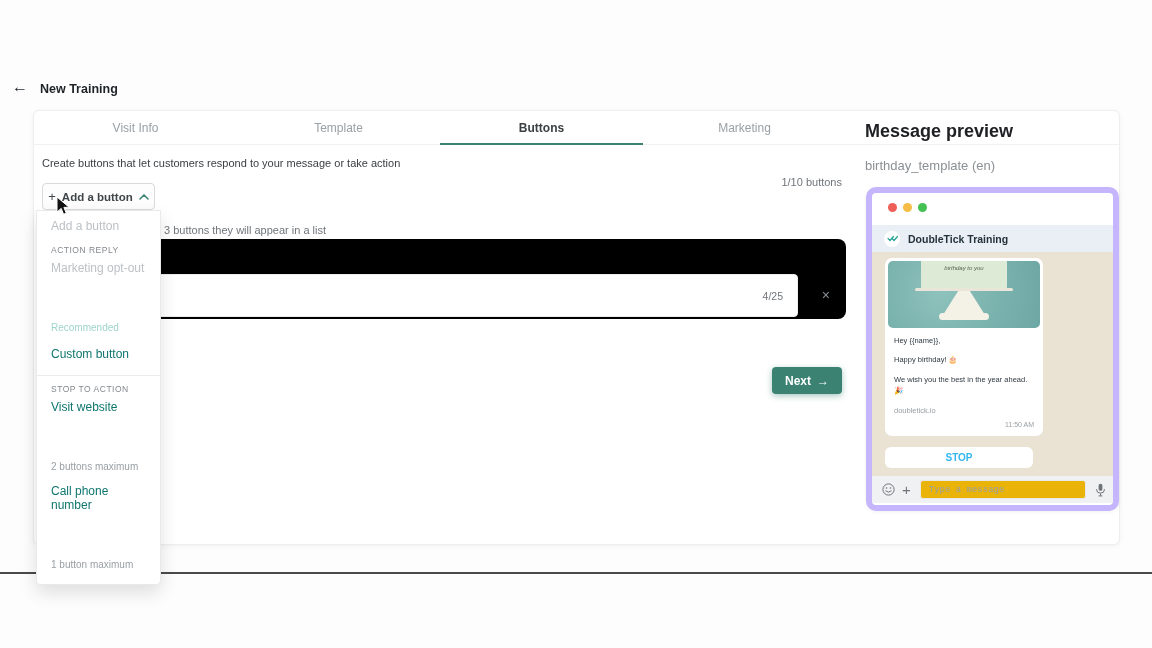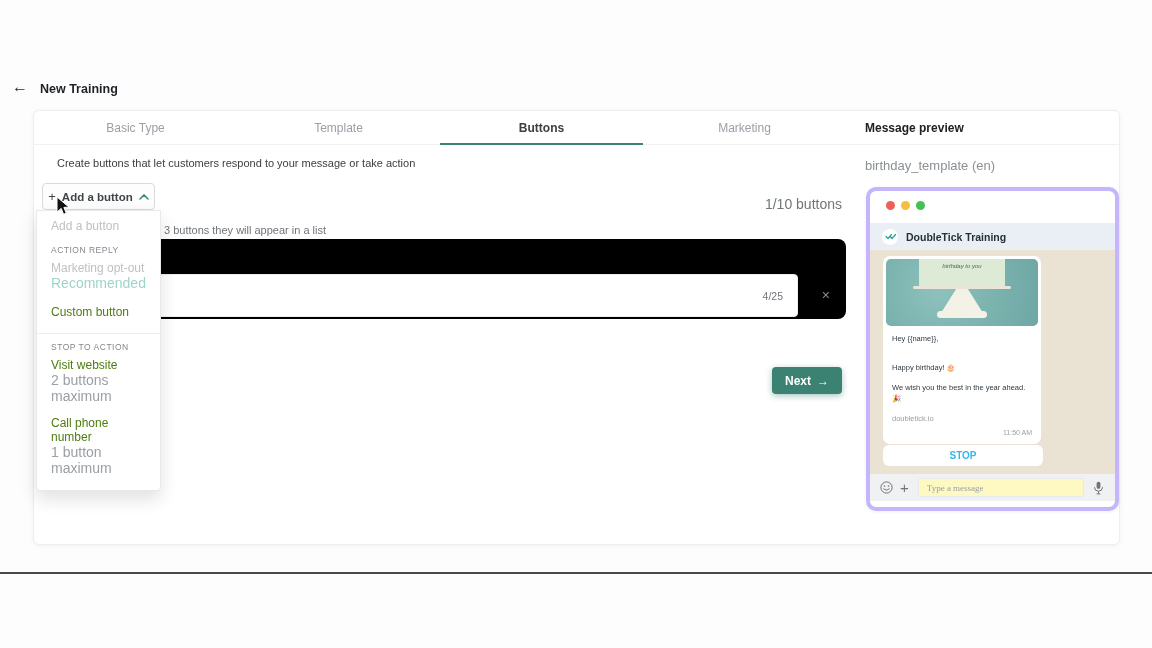--- a/index.html
+++ b/index.html
@@ -12,109 +12,109 @@
   .page-title { position:absolute; left:40px; top:82px; font-size:12.5px; font-weight:700; color:#1f2328; }
 
   
   .main-card { position:absolute; left:33px; top:110px; width:1087px; height:435px; background:#fff;
                border:1px solid #eeeeee; border-radius:6px; box-shadow:0 1px 5px rgba(0,0,0,.05); }
 
   .tabs-row { position:absolute; left:0; top:0; width:100%; height:34px; border-bottom:1px solid #f1f1f1; display:flex; }
   .tab { width:203px; text-align:center; line-height:34px; font-size:12px; color:#9aa0a6; cursor:pointer; }
   .tab.active { color:#3c4043; font-weight:700; }
   .tab-underline { position:absolute; left:406px; top:32px; width:203px; height:2px; background:#3b8273; }
-  .preview-header { position:absolute; left:831px; top:10px; font-size:12px; font-weight:700; color:#202124; }
-
-  .description { position:absolute; left:23px; top:46px; font-size:11px; color:#3c4043; }
+  .preview-header { position:absolute; left:831px; top:10px; font-size:18px; font-weight:700; color:#202124; }
+
+  .description { position:absolute; left:8px; top:46px; font-size:11px; color:#3c4043; }
 
   .add-btn { position:absolute; left:8px; top:72px; width:113px; height:27px; background:#fdfdfd;
              border:1px solid #d8dadc; border-radius:4px; display:flex; align-items:center; justify-content:center;
              gap:6px; font-size:11.5px; font-weight:700; color:#3f4548; cursor:pointer; }
   .add-btn .plus { font-weight:400; font-size:13px; color:#3f4548; }
 
-  .buttons-counter { position:absolute; right:277px; top:85px; font-size:14px; color:#70757a; }
+  .buttons-counter { position:absolute; right:277px; top:65px; font-size:11px; color:#70757a; }
   .hint-text { position:absolute; left:130px; top:113px; font-size:11px; color:#70757a; }
 
   .gray-card { position:absolute; left:5px; top:128px; width:807px; height:80px; background:#000000; border-radius:8px; }
   .input-row { position:absolute; left:18px; top:35px; width:741px; height:43px; background:#fff; border-radius:4px;
                border:1px solid #ebedee; display:flex; align-items:center; justify-content:flex-end; padding-right:14px; }
   .char-counter { font-size:10.5px; color:#70757a; }
   .remove-x { position:absolute; right:16px; top:35px; height:43px; line-height:43px; font-size:14px; color:#8a8f94; cursor:pointer; }
 
   .next-btn { position:absolute; left:738px; top:256px; width:70px; height:27px; background:#3b8273; border:none;
               border-radius:4px; color:#fff; font-size:12px; font-weight:700; display:flex; align-items:center;
               justify-content:center; gap:6px; cursor:pointer; box-shadow:0 2px 6px rgba(59,130,115,.45);
               font-family:"Liberation Sans", sans-serif; }
 
   .template-name { position:absolute; left:831px; top:47px; font-size:13px; color:#8b9094; }
 
   
-  .phone { position:absolute; left:832px; top:76px; width:253px; height:324px; background:#fff; border:4px solid #c4b5fd;
+  .phone { position:absolute; left:832px; top:76px; width:253px; height:324px; background:#fff; border:6px solid #c4b5fd;
            border-radius:10px; box-shadow:0 1px 4px rgba(0,0,0,.06); overflow:hidden; }
   .lights { position:absolute; left:16px; top:10px; display:flex; gap:6px; }
   .dot { width:9px; height:9px; border-radius:50%; }
   .chat-header { position:absolute; left:0; top:32px; width:100%; height:27px; background:#e9eff4; display:flex; align-items:center; }
   .avatar { width:16px; height:16px; border-radius:50%; background:#fff; margin-left:12px; display:flex; align-items:center; justify-content:center; }
   .chat-title { margin-left:8px; font-size:10.5px; font-weight:700; color:#25313a; }
   .chat-bg { position:absolute; left:0; top:59px; width:100%; height:224px; background:#eae3d3; }
 
   .bubble { position:absolute; left:13px; top:6px; width:158px; background:#fff; border-radius:7px; padding:3px 3px 6px; }
   .cake-img { position:relative; width:152px; height:67px; border-radius:5px; overflow:hidden;
               background:radial-gradient(circle at 35% 45%, #8fc2bd 0%, #7ab2ae 55%, #6da7a4 100%); }
   .cake-body { position:absolute; left:50%; top:-4px; transform:translateX(-50%); width:86px; height:32px; background:#dcead6; border-radius:2px; }
   .cake-script { position:absolute; left:0; top:4px; width:100%; text-align:center; font-style:italic; font-size:6px; color:#55664d; }
   .cake-plate { position:absolute; left:50%; top:27px; transform:translateX(-50%); width:98px; height:3px; background:#e9e5d8; border-radius:2px; }
   .cake-stem { position:absolute; left:50%; top:30px; transform:translateX(-50%); width:42px; height:24px; background:#f4f2e7;
                clip-path:polygon(36% 0, 64% 0, 100% 100%, 0 100%); }
   .cake-base { position:absolute; left:50%; top:52px; transform:translateX(-50%); width:50px; height:7px; background:#f4f2e7; border-radius:4px; }
 
   .msg-text { padding:0 6px; font-size:7.5px; color:#303a42; line-height:1.25; }
   .msg-text .m1 { margin-top:8px; }
-  .msg-text .m2 { margin-top:20px; }
+  .msg-text .m2 { margin-top:10px; }
   .msg-text .m3 { margin-top:10px; }
   .msg-text .m4 { margin-top:2px; }
   .msg-link { margin-top:10px; color:#9aa0a5; }
   .msg-time { margin-top:6px; text-align:right; color:#9aa0a5; font-size:7px; }
 
-  .stop-bubble { position:absolute; left:13px; top:195px; width:160px; height:21px; background:#fff; border-radius:6px;
+  .stop-bubble { position:absolute; left:13px; top:195px; width:148px; height:21px; background:#fff; border-radius:6px;
                  display:flex; align-items:center; justify-content:center; font-size:10px; font-weight:700; color:#34b7f1; cursor:pointer; }
 
   .input-bar { position:absolute; left:0; top:283px; width:100%; height:27px; background:#eff1f2; display:flex; align-items:center; }
   .chat-plus { font-size:15px; color:#6f7479; margin-left:7px; cursor:pointer; }
-  .chat-input { margin-left:9px; width:166px; height:19px; background:#fef9c3; border:1px solid #e7e9ea; border-radius:3px;
-                font-size:9px; color:#3c4043; padding-left:8px; outline:none; font-family:Liberation Serif, serif; }
+  .chat-input { margin-left:9px; width:166px; height:19px; background:#eab308; border:1px solid #e7e9ea; border-radius:3px;
+                font-size:9px; color:#3c4043; padding-left:8px; outline:none; font-family:Liberation Mono, monospace; }
   .chat-input::placeholder { color:#9aa0a5; }
   .smiley-wrap { margin-left:10px; cursor:pointer; display:flex; }
   .mic-wrap { margin-left:9px; cursor:pointer; display:flex; }
 
   
   .dropdown { position:absolute; left:36px; top:210px; width:125px; background:#fff; border:1px solid #e9e9e9;
               border-radius:0 0 4px 4px; box-shadow:0 8px 18px rgba(0,0,0,.12); z-index:5; padding:4px 0 8px; }
-  .dd-item { padding:4px 14px; font-size:12px; color:#4d7c0f; cursor:pointer; }
+  .dd-item { padding:4px 14px; font-size:12px; color:#0f766e; cursor:pointer; }
   .dd-item.disabled { color:#bcc1c5; cursor:default; }
   .dd-section { padding:8px 14px 2px; font-size:8.5px; letter-spacing:.5px; color:#83888d; }
-  .dd-sub { padding:0 14px 6px; font-size:14px; color:#9aa0a5; }
+  .dd-sub { padding:0 14px 6px; font-size:10px; color:#9aa0a5;margin-top:47px; }
   .dd-sub.teal { color:#9ed4c9; }
   .dd-divider { border-top:1px solid #ececec; margin:4px 0 0; }
 
   .cursor { position:absolute; left:56px; top:196px; z-index:9; }
   .bottom-line { position:absolute; left:0; top:572px; width:1152px; height:2px; background:#4a4a4a; }
 </style>
 </head>
 <body>
 
 <div id="stage">
 
   <div class="back-btn">←</div>
   <div class="page-title">New Training</div>
 
   <div class="main-card">
 
     <div class="tabs-row">
-      <div class="tab">Basic Type</div>
+      <div class="tab">Visit Info</div>
       <div class="tab">Template</div>
       <div class="tab active">Buttons</div>
       <div class="tab">Marketing</div>
     </div>
     <div class="tab-underline"></div>
     <div class="preview-header">Message preview</div>
 
     <div class="description">Create buttons that let customers respond to your message or take action</div>
 
     <div class="add-btn">

